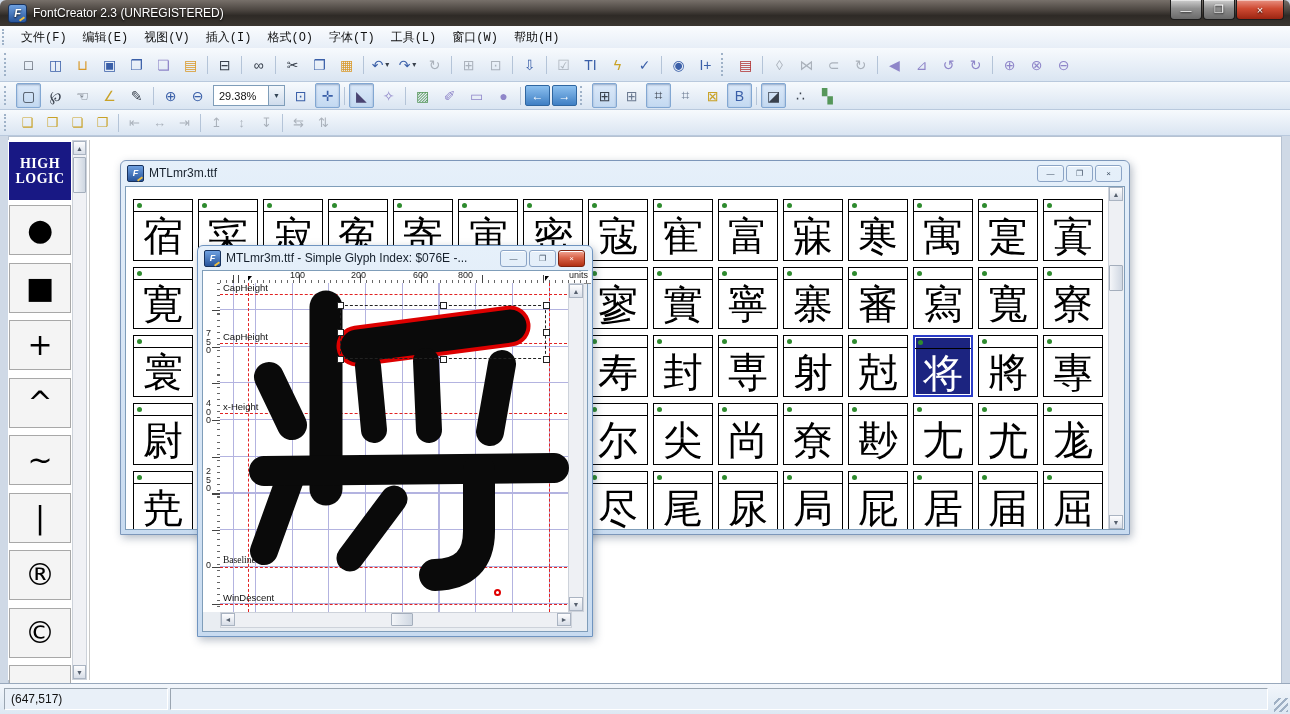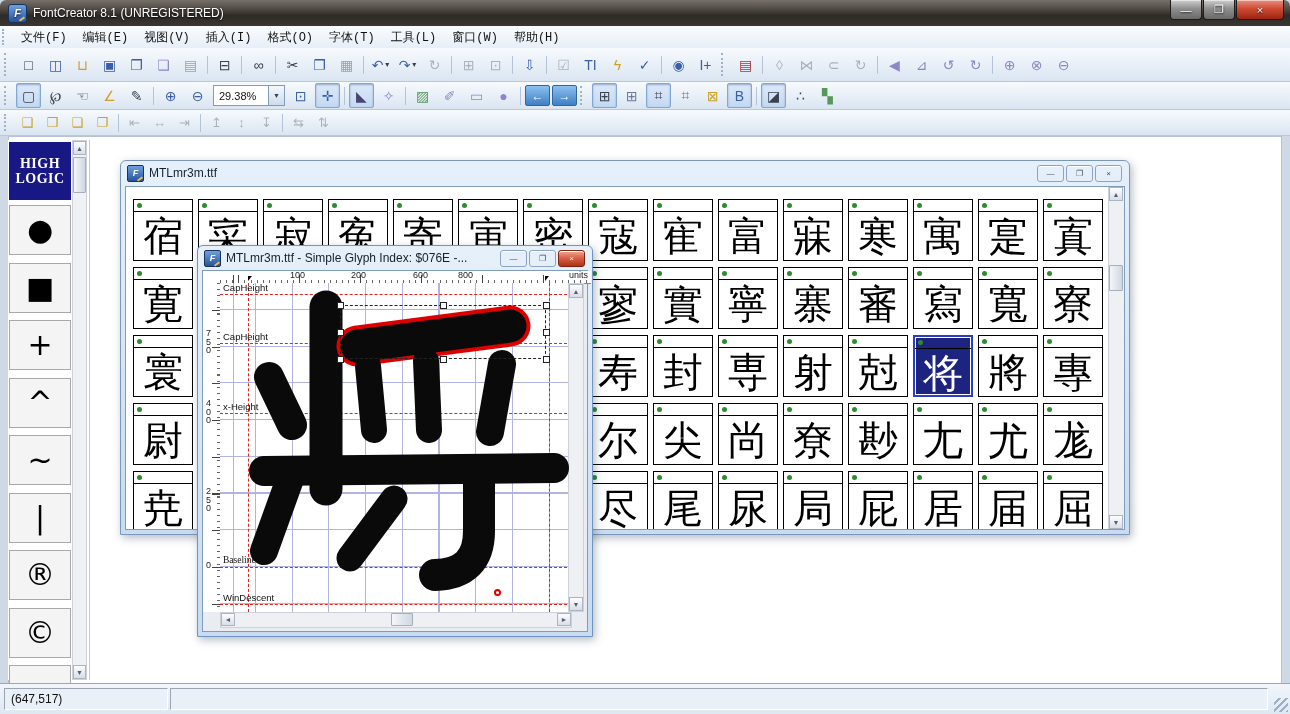--- a/index.html
+++ b/index.html
@@ -125,21 +125,21 @@
   .spanel{position:absolute;top:4px;bottom:4px;border:1px solid;border-color:#9aa5b1 #fff #fff #9aa5b1;
     display:flex;align-items:center;padding-left:6px;box-sizing:border-box;background:#e9f0f8;}
   #grip-corner{position:absolute;right:2px;bottom:2px;width:14px;height:14px;
     background:repeating-linear-gradient(135deg,transparent 0 3px,#9fb0c4 3px 5px);}
 </style>
 </head>
 <body>
 
 <div id="titlebar">
   <div class="appico">F</div>
-  <span>FontCreator 8.1 (UNREGISTERED)</span>
+  <span>FontCreator 2.3 (UNREGISTERED)</span>
   <div id="winbtns">
     <div class="wb">
         <span>—</span>
       </div>
     <div class="wb">
         <span>❐</span>
       </div>
     <div class="wb close">
         <span>×</span>
       </div>
@@ -863,21 +863,21 @@
       <div class="sb-btn" style="top:0;width:14px;">▲</div>
       <div class="sb-btn" style="bottom:0;width:14px;">▼</div>
     </div>
     <div id="ed-hsb">
       <div class="sb-btn-h" style="left:0;">◄</div>
       <div class="sb-thumb" style="left:170px;top:0;height:13px;width:22px;"></div>
       <div class="sb-btn-h" style="right:0;">►</div>
     </div>
   <span class="vnum" style="top: 58px;">750</span>
       <span class="vnum" style="top: 128px;">400</span>
-      <span class="vnum" style="top: 216px;">250</span>
+      <span class="vnum" style="top: 196px;">250</span>
       <span class="vnum" style="top: 290px;">0</span>
     </div>
 </div>
 
 <div id="statusbar">
   <div class="spanel" style="left:4px;width:164px;">
     <span able="false">(647,517)</span>
   </div>
   <div class="spanel" style="left:170px;right:22px;"></div>
   <div id="grip-corner"></div>

